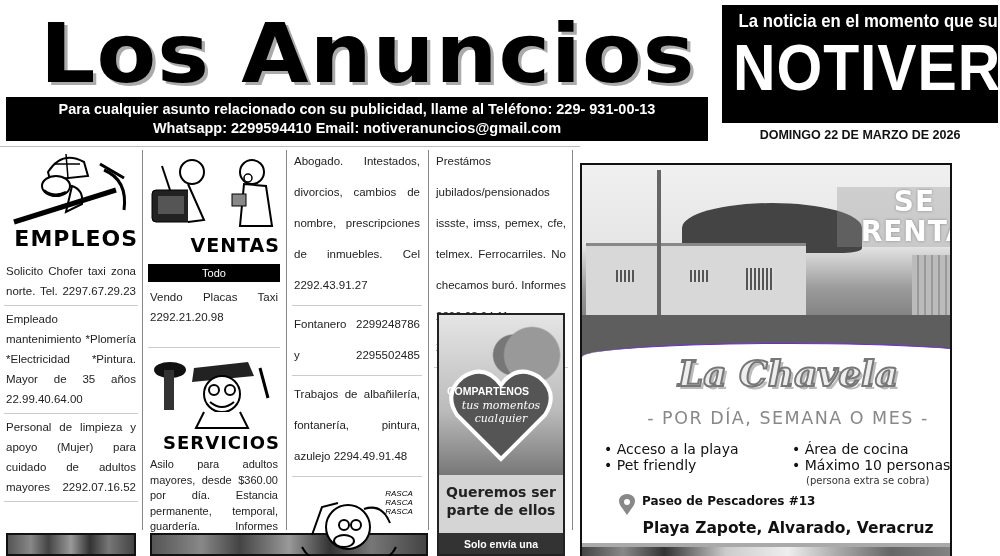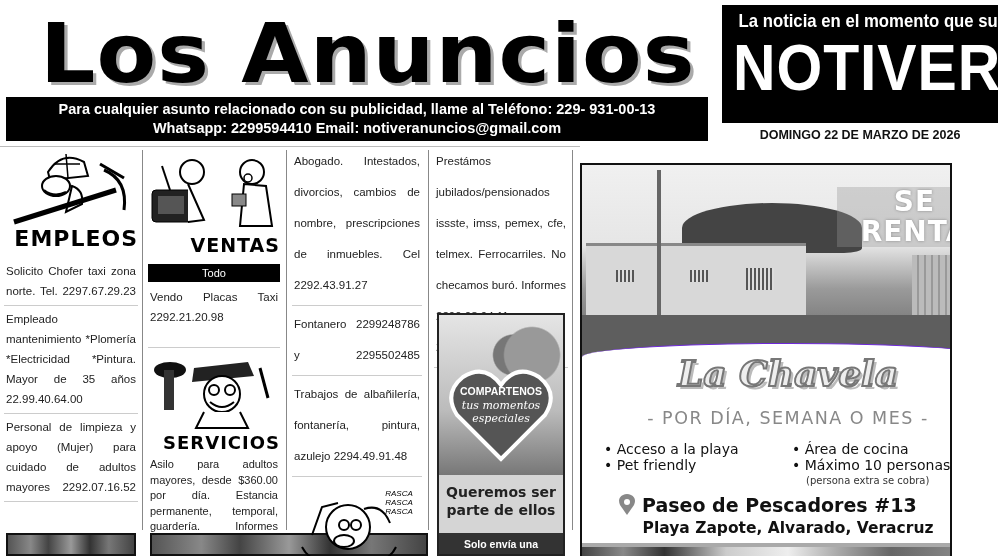--- a/index.html
+++ b/index.html
@@ -44,42 +44,42 @@
   .photo-strip {
     position: absolute; top: 533px; height: 23px; border: 2px solid #111;
     background: linear-gradient(90deg, #555 0%, #888 18%, #444 32%, #999 50%, #333 65%, #777 80%, #444 100%);
   }
 
   
   .comp-ad { position: absolute; left: 437px; top: 313px; width: 128px; height: 243px; border: 2px solid #222; overflow: hidden; background: #d5d5d5; }
   .comp-photo { position: absolute; left: 0; top: 0; width: 124px; height: 160px;
      background: radial-gradient(circle at 75% 25%, #999 0 18%, transparent 19%), radial-gradient(circle at 60% 25%, #777 0 14%, transparent 15%), linear-gradient(180deg, #e5e5e5 0%, #bbb 60%, #777 100%); }
   .heart { position: absolute; left: 10px; top: 48px; width: 104px; height: 100px; }
-  .heart-text1 { position: absolute; left: 0; top: 70px; width: 124px; text-align: center; font-size: 10.5px; font-weight: bold; color: #fff; }
+  .heart-text1 { position: absolute; left: 0; top: 70px; width: 124px; font-size: 10.5px; font-weight: bold; color: #fff; padding-left: 8px; }
   .heart-text2 { position: absolute; left: 0; top: 84px; width: 124px; text-align: center; font-family: "DejaVu Serif", serif; font-style: italic; font-size: 11px; color: #fff; line-height: 13px; }
   .comp-head { position: absolute; left: 0; top: 168px; width: 124px; text-align: center; font-family: "DejaVu Sans", sans-serif; font-weight: bold; font-size: 14px; line-height: 18px; color: #222; }
   .comp-foot { position: absolute; left: 0; top: 218px; width: 124px; height: 23px; background: #333; color: #fff; text-align: center; font-size: 10.5px; font-weight: bold; line-height: 23px; }
 
   
   .rent-ad { position: absolute; left: 580px; top: 163px; width: 372px; height: 401px; border: 2px solid #111; overflow: hidden; background: #fff; }
   .rent-photo { position: absolute; left: 0; top: 0; width: 412px; height: 200px;
      background: linear-gradient(180deg, #f0f0f0 0%, #e6e6e6 40%, #9a9a9a 62%, #5a5a5a 100%); }
   .rent-house { position: absolute; left: 4px; top: 78px; width: 220px; height: 75px; background: #d8d8d8; border-top: 3px solid #888; }
   .rent-house .win { position: absolute; top: 24px; width: 18px; height: 12px; background: repeating-linear-gradient(90deg,#555 0 2px,#ddd 2px 4px); }
   .rent-tree { position: absolute; left: 100px; top: 38px; width: 180px; height: 50px; background: #444; border-radius: 50% 50% 10% 10%; }
   .rent-pole { position: absolute; left: 75px; top: 5px; width: 4px; height: 175px; background: #666; }
   .rent-fence { position: absolute; left: 330px; top: 90px; width: 82px; height: 70px; background: repeating-linear-gradient(90deg,#bbb 0 5px,#999 5px 7px); }
   .rent-lawn { position: absolute; left: 0; top: 150px; width: 412px; height: 50px; background: #5e5e5e; }
   .se-renta { position: absolute; left: 255px; top: 22px; width: 155px; text-align: center; font-family: "DejaVu Sans", sans-serif; font-weight: bold; color: #fff; font-size: 28px; line-height: 30px; letter-spacing: 1px; text-shadow: 0 0 3px #888; background: rgba(150,150,150,0.35); }
   .rent-panel { position: absolute; left: 0; top: 178px; width: 412px; height: 200px; background: #fff; border-radius: 50% 50% 0 0 / 14px 14px 0 0; border-top: 1px solid #6d28d9; }
   .chavela-title { position: absolute; left: 0; top: 8px; width: 412px; text-align: center; font-family: "DejaVu Serif", serif; font-style: italic; font-weight: bold; font-size: 36px; color: #eee; -webkit-text-stroke: 2px #777; text-shadow: 3px 3px 0 #bbb; }
   .chavela-sub { position: absolute; left: 0; top: 64px; width: 412px; text-align: center; font-family: "DejaVu Sans", sans-serif; font-size: 17.5px; color: #888; letter-spacing: 1.5px; }
   .feat { position: absolute; font-family: "DejaVu Sans", sans-serif; font-size: 14px; color: #111; line-height: 16px; }
   .feat-note { font-size: 10px; color: #333; padding-left: 14px; }
-  .addr1 { position: absolute; left: 30px; top: 150px; width: 380px; font-family: "DejaVu Sans", sans-serif; font-weight: bold; font-size: 19px; color: #111; }
+  .addr1 { position: absolute; left: 30px; top: 150px; width: 380px; font-family: "DejaVu Sans", sans-serif; font-weight: bold; font-size: 12px; color: #111; }
   .addr2 { position: absolute; left: 0; top: 175px; width: 412px; text-align: center; font-family: "DejaVu Sans", sans-serif; font-weight: bold; font-size: 15.5px; color: #111; }
   .pin { position: absolute; left: 36px; top: 150px; width: 18px; height: 22px; }
   .rent-bottom { position: absolute; left: 0; top: 378px; width: 412px; height: 23px; background: linear-gradient(90deg,#444 0%,#888 10%,#333 20%,#ccc 35%,#eee 50%,#aaa 62%,#666 75%,#999 100%); border-top: 4px solid #aaa; }
 
   svg { display: block; }
 </style>
 </head>
 <body>
 
 <div class="mast-title">Los Anuncios</div>
@@ -183,21 +183,21 @@
 <div class="col" style="left:434px; width:134px;">
   <div class="ad loose last-left" style="padding-top:0; margin-top:-4px;">Prestámos jubilados/pensionados issste, imss, pemex, cfe, telmex. Ferrocarriles. No checamos buró. Informes 2299.08.94.11, 2295.22.83.55</div>
 </div>
 
 <div class="comp-ad">
   <div class="comp-photo"></div>
   <svg class="heart" viewBox="0 0 104 100">
     <path d="M52 96 L8 52 Q-6 30 14 14 Q36 0 52 22 Q68 0 90 14 Q110 30 96 52 Z" fill="#555" stroke="#fff" stroke-width="4"></path>
   </svg>
   <div class="heart-text1">COMPARTENOS</div>
-  <div class="heart-text2">tus momentos especiales</div>
+  <div class="heart-text2">tus momentos cualquier</div>
   <div class="comp-head">Queremos ser parte de ellos</div>
   <div class="comp-foot">Solo envía una</div>
 </div>
 
 <div class="rent-ad">
   <div class="rent-photo">
     <div class="rent-tree"></div>
     <div class="rent-house">
       <div class="win" style="left:30px;"></div>
       <div class="win" style="left:104px;"></div>

